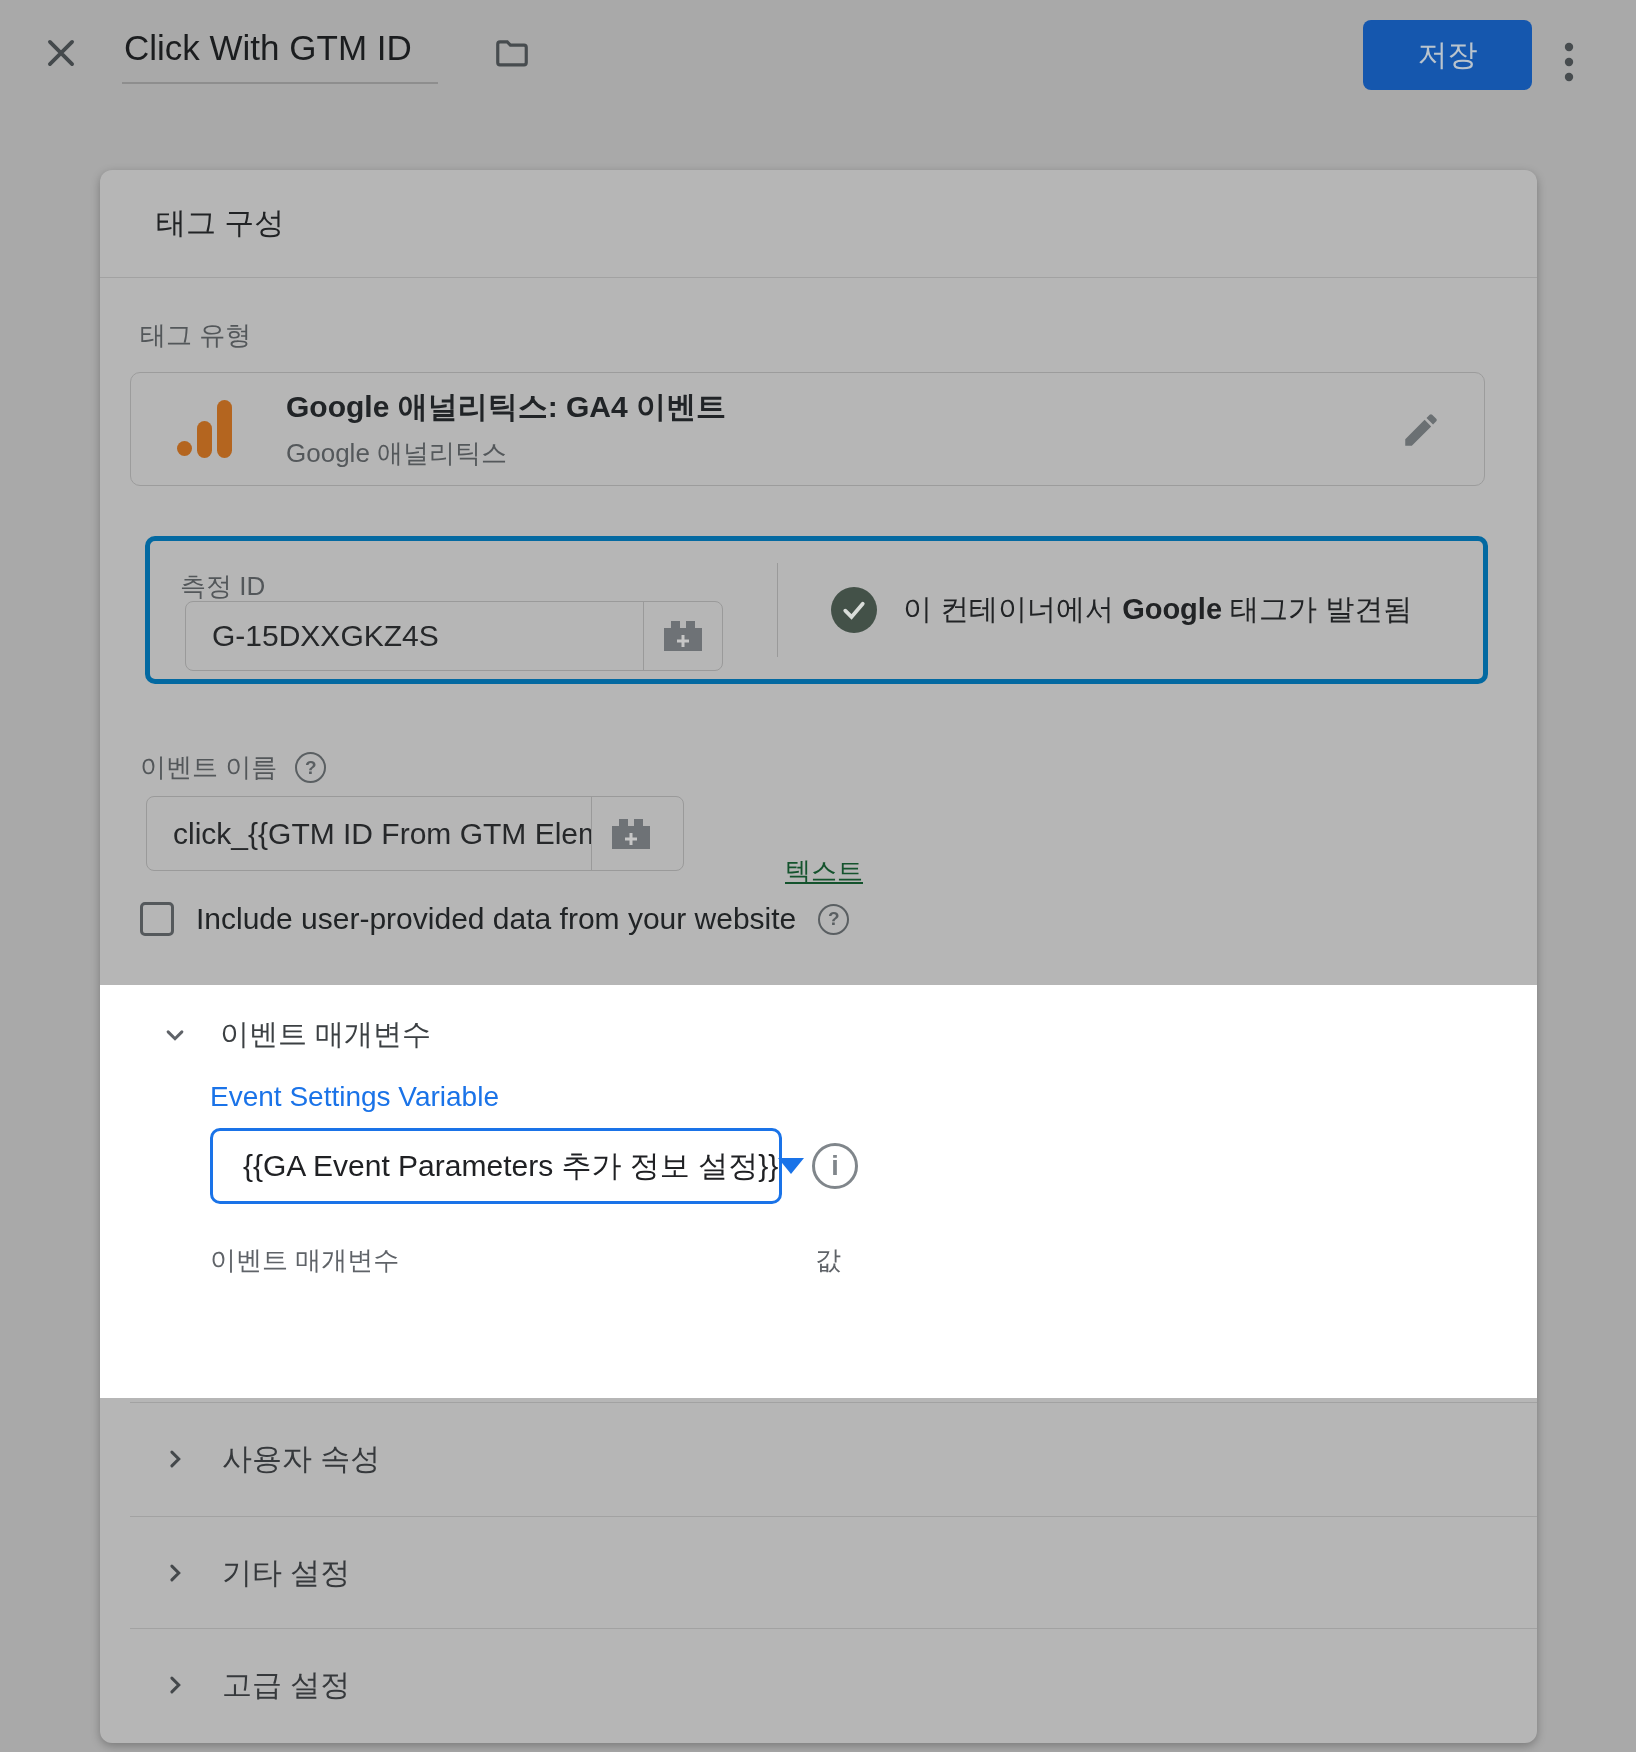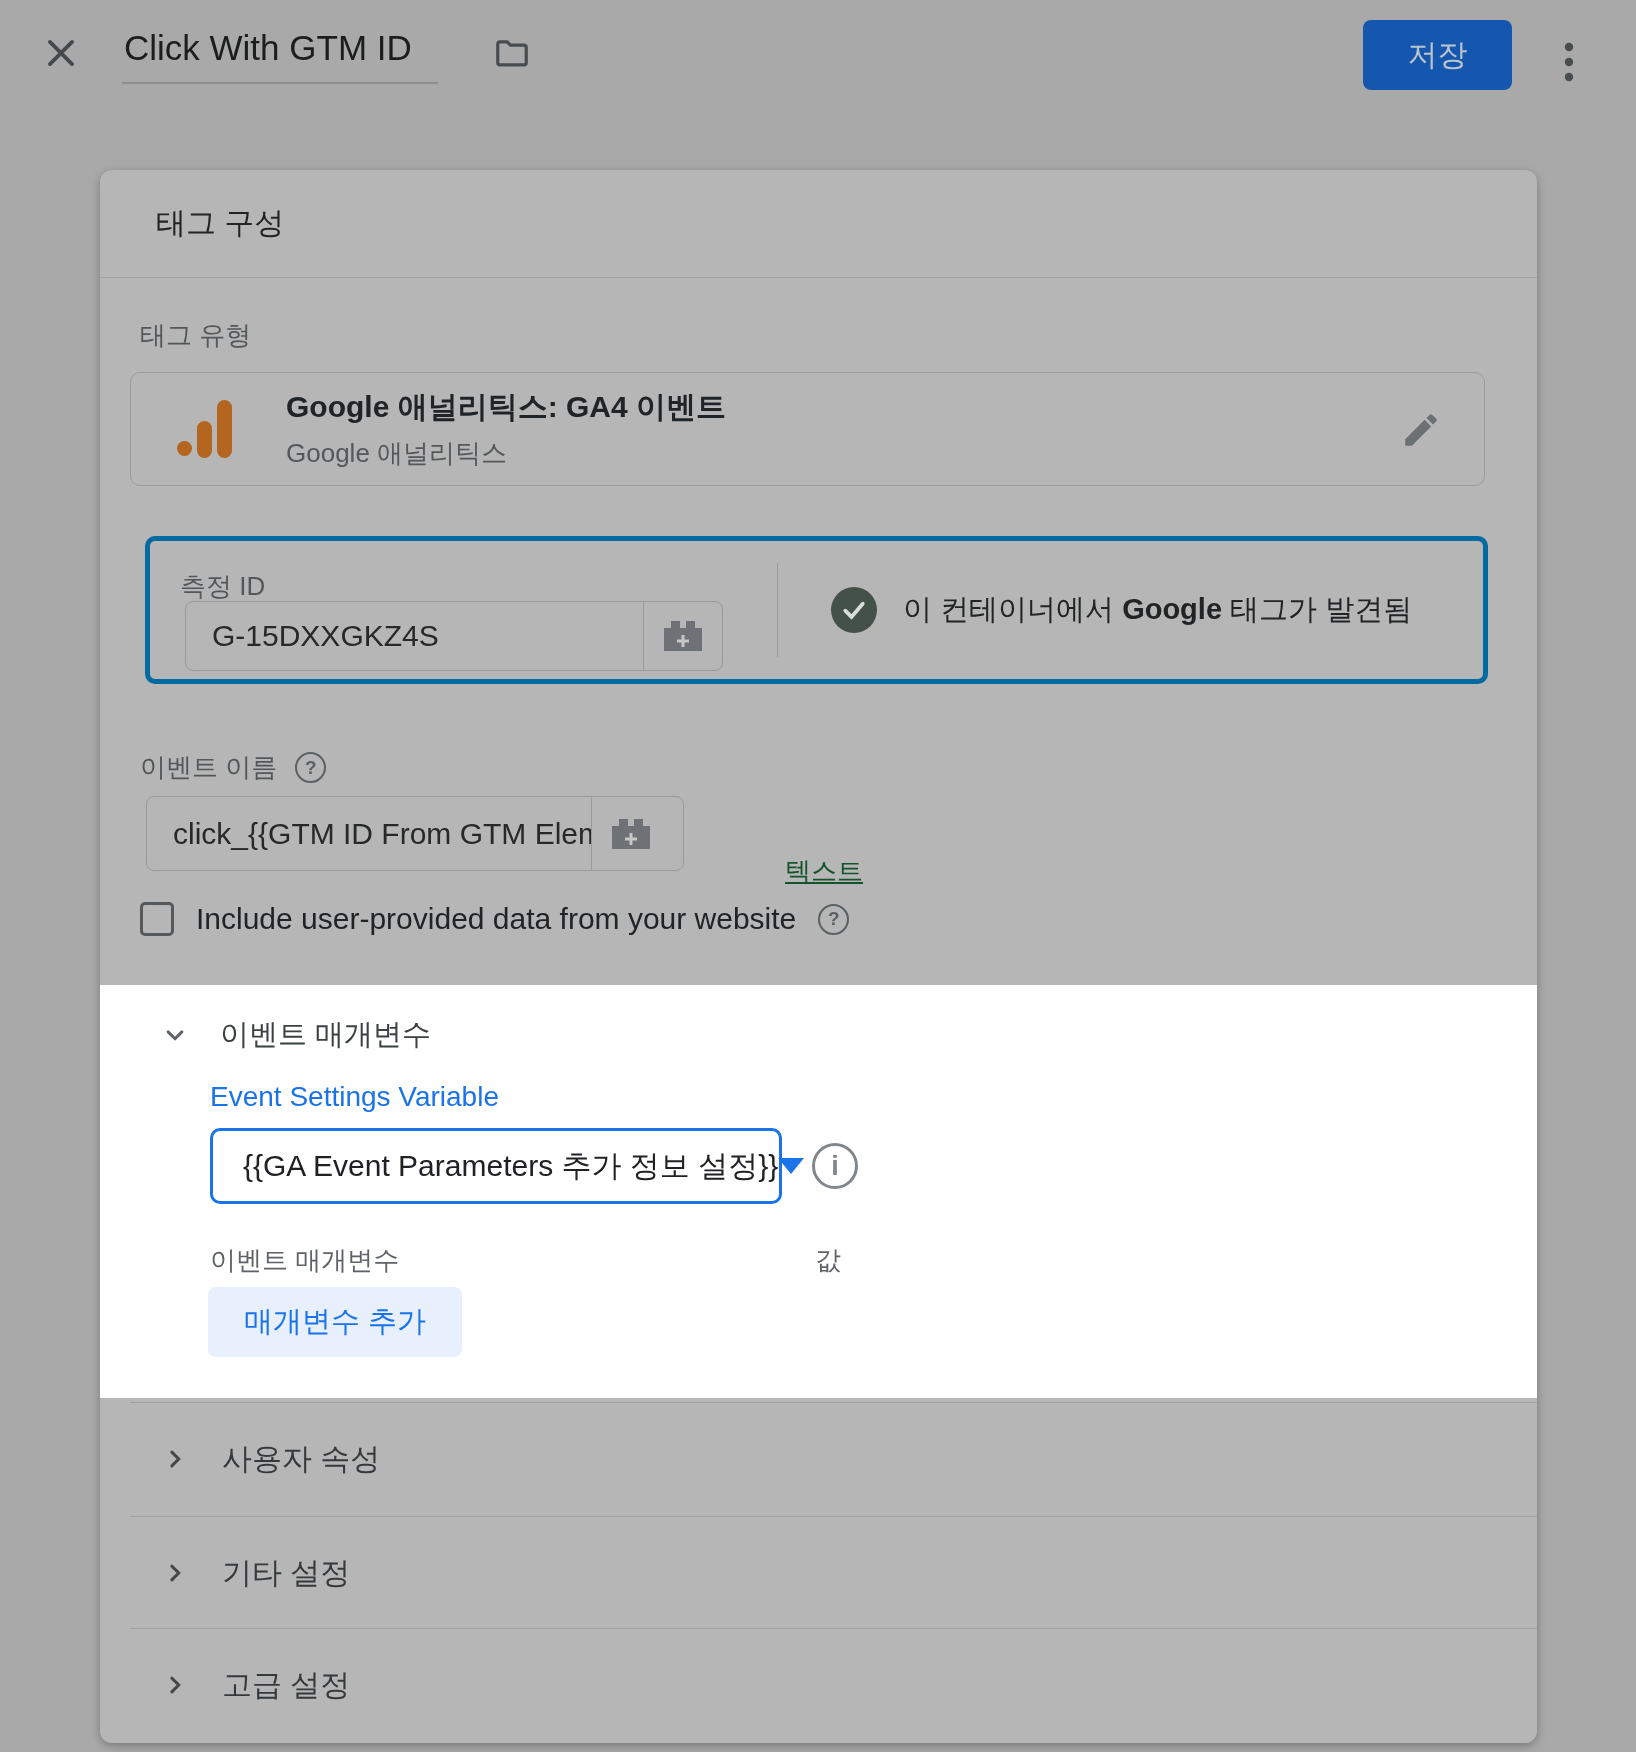--- a/index.html
+++ b/index.html
@@ -17,21 +17,21 @@
   .close-btn { position:absolute; left:42px; top:34px; width:38px; height:38px; cursor:pointer; }
   .page-title {
     position:absolute; left:122px; top:28px;
     font-size:35px; color:#1b1d1f;
     padding:0 6px 14px 2px;
     border-bottom:2px solid #8e8e8e;
     min-width:316px;
   }
   .folder-btn { position:absolute; left:492px; top:34px; width:40px; height:38px; }
   .save-btn {
-    position:absolute; left:1363px; top:20px; width:149px; height:70px;
+    position:absolute; left:1363px; top:20px; width:169px; height:70px;
     background:#1557ae; color:#bac4cd; border:none; border-radius:8px;
     font-size:30px; font-family:inherit; display:flex; align-items:center; justify-content:center;text-align:right;
   }
   .more-btn { position:absolute; left:1555px; top:38px; width:28px; height:48px; display:flex; align-items:center; justify-content:center; }
 
   
   .card {
     position:absolute; left:100px; top:170px; width:1437px; height:1573px;
     background:#b6b6b6; border-radius:12px;
     box-shadow:0 3px 10px rgba(0,0,0,0.28);
@@ -256,21 +256,20 @@
 
     <div class="dropdown">
       <span class="dd-text">{{GA Event Parameters 추가 정보 설정}}</span>
       <span class="dd-arrow"></span>
     </div>
     <div class="info-icon">i</div>
 
     <div class="param-col-label">이벤트 매개변수</div>
     <div class="value-col-label">값</div>
 
-    <button class="add-param-btn">매개변수 추가</button>
   </div>
 
   <div class="section-divider" style="top:1232px;"></div>
 
   <div class="section-row" style="top:1232px;">
     <svg class="icon-svg" width="30" height="30" viewBox="0 0 24 24">
       <path d="M9.5 6.5 L15 12 L9.5 17.5" stroke="#44484b" stroke-width="2.4" fill="none" stroke-linecap="round"></path>
     </svg>
     <span class="section-label">사용자 속성</span>
   </div>

